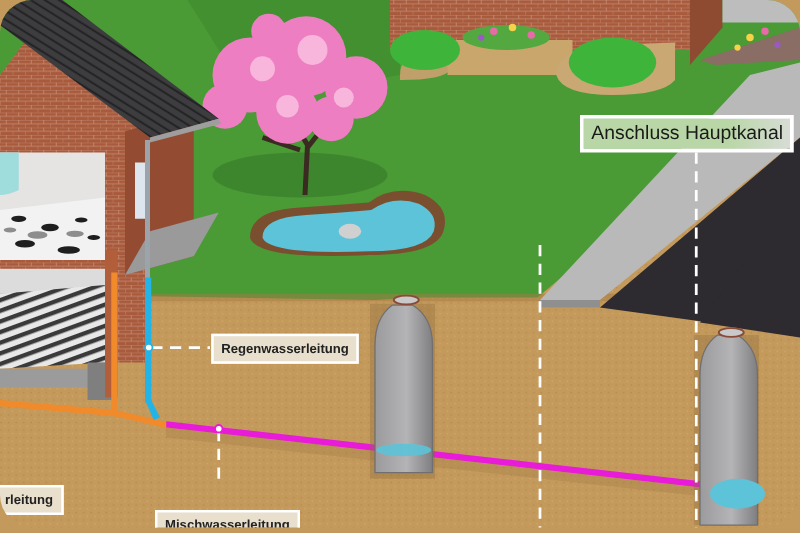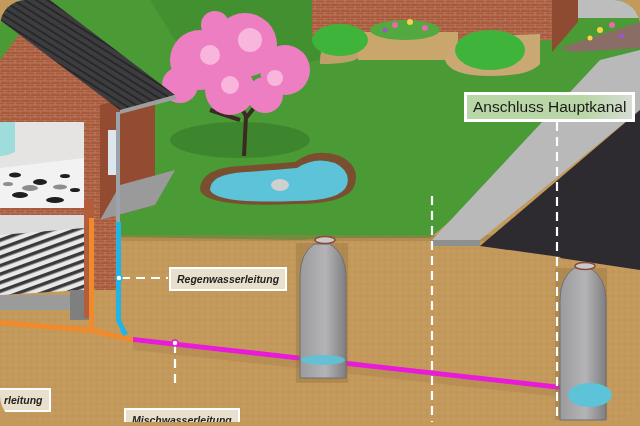--- a/index.html
+++ b/index.html
@@ -1,21 +1,21 @@
 <!DOCTYPE html>
 <html><head>
 <meta charset="utf-8">
 <style>
   html,body{margin:0;padding:0;}
   body{width:640px;height:426px;overflow:hidden;background:#c49a5c;font-family:"Liberation Sans",sans-serif;}
   #stage{position:relative;width:640px;height:422px;overflow:hidden;border-radius:26px;}
   #scene{position:absolute;left:0;top:0;width:640px;height:426px;}
   .lbl{position:absolute;white-space:nowrap;box-sizing:border-box;}
   .lbl-big{background:linear-gradient(90deg,#b9d7a6 0%,#b9d7a6 70%,#d7dcd5 100%);border:3px solid #fff;color:#1a1a1a;font-size:15.5px;padding:2px 6px 3px 6px;line-height:19px;}
-  .lbl-small{background:#e9dfcd;border:2px solid #fff;color:#222;font-size:10.5px;font-weight:bold;padding:3px 6px;line-height:14px;font-style:italic;}
+  .lbl-small{background:#e9dfcd;border:2px solid #fff;color:#222;font-size:10.5px;font-weight:bold;padding:3px 6px;line-height:14px;}
 </style>
 </head>
 <body>
 
 <div id="stage">
   <svg id="scene" viewBox="0 0 640 426">
     <defs>
       <pattern id="brick" width="10" height="6" patternUnits="userSpaceOnUse">
         <rect width="10" height="6" fill="#a85a3c"></rect>
         <path d="M0 3 H10 M0 0 H10 M5 0 V3 M0 3 V6" stroke="#c7917a" stroke-width="0.6"></path>

